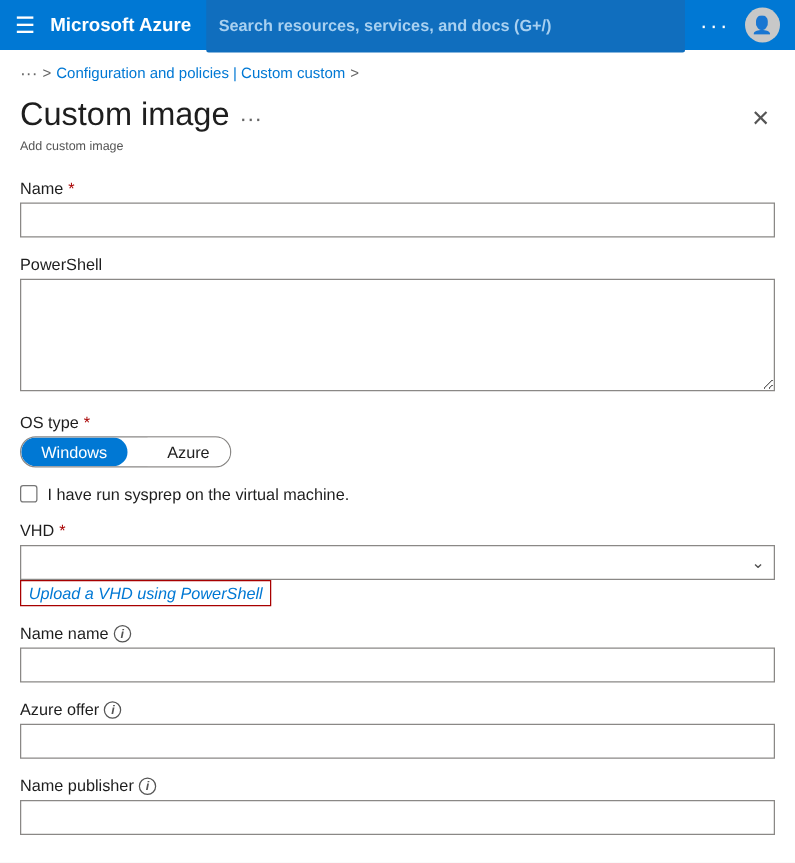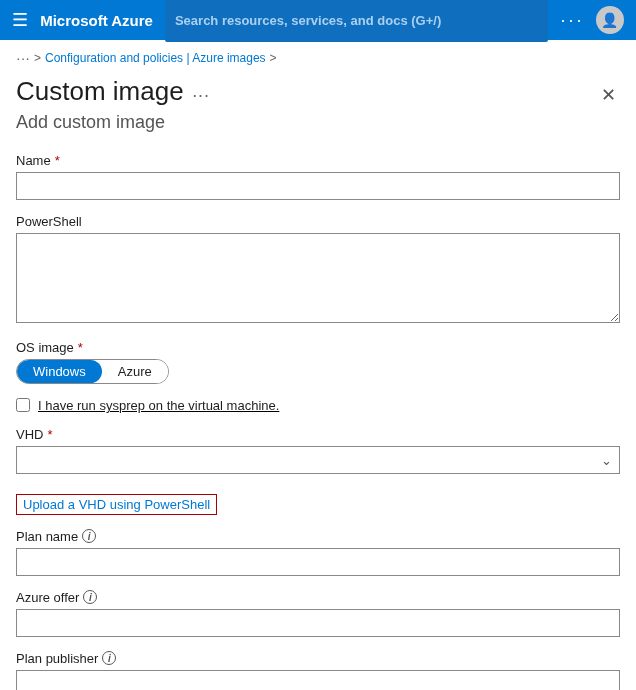--- a/index.html
+++ b/index.html
@@ -101,36 +101,36 @@
       font-size: 18px;
       cursor: pointer;
       background: none;
       border: none;
       padding: 4px;
       margin-top: 4px;
     }
     .page-subtitle {
       padding: 2px 16px 12px 16px;
       color: #555;
-      font-size: 18px;
+      font-size: 10px;
     }
 
     
     .form-area {
       padding: 8px 16px;
     }
     .form-field {
       margin-bottom: 14px;
     }
     .form-label {
       font-size: 13px;
       color: #1e1e1e;
       margin-bottom: 4px;
       display: flex;
-      align-items: flex-start;
+      align-items: flex-end;
       gap: 4px;
     }
     .required-star { color: #a80000; }
     .form-input {
       width: 100%;
       height: 28px;
       border: 1px solid #8a8886;
       padding: 0 8px;
       font-size: 13px;
       outline: none;
@@ -144,21 +144,21 @@
       font-size: 13px;
       outline: none;
       resize: vertical;
       background: white;
     }
 
     
     .os-toggle {
       display: flex;
       align-items: center;
-      gap: 0;
+      gap: 16px;
       border: 1px solid #8a8886;
       border-radius: 20px;
       overflow: hidden;
       width: fit-content;
     }
     .os-btn {
       padding: 4px 16px;
       font-size: 13px;
       border: none;
       cursor: pointer;
@@ -171,21 +171,20 @@
       border-radius: 20px;
     }
 
     
     .checkbox-row {
       display: flex;
       align-items: flex-start;
       gap: 8px;
       margin-bottom: 14px;
       margin-top: 4px;
-      text-decoration: underline;
     }
     .checkbox-input {
       width: 14px;
       height: 14px;
       border: 1px solid #8a8886;
       cursor: pointer;
     }
     .checkbox-label { font-size: 13px; color: #1e1e1e; }
 
     
@@ -214,22 +213,23 @@
     }
 
     
     .upload-link {
       display: inline-block;
       color: #0078d4;
       font-size: 13px;
       cursor: pointer;
       border: 1px solid #a80000;
       padding: 2px 6px;
-      margin-top: 20px;
+      margin-top: 0;
       text-decoration: none;
+      font-style: italic;
     }
 
     
     .info-icon {
       display: inline-flex;
       align-items: center;
       justify-content: center;
       width: 14px;
       height: 14px;
       border-radius: 50%;
@@ -250,21 +250,21 @@
   <input class="nav-search" type="text" placeholder="Search resources, services, and docs (G+/)" style="">
   <span class="nav-dots">···</span>
   <div class="nav-avatar">👤</div>
 </div>
 
 <div class="content-area">
 
   <div class="breadcrumb">
     <span class="breadcrumb-dots">···</span>
     <span class="breadcrumb-sep">&gt;</span>
-    <a class="breadcrumb-link">Configuration and policies | Azure images</a>
+    <a class="breadcrumb-link">Configuration and policies | Custom custom</a>
     <span class="breadcrumb-sep">&gt;</span>
   </div>
 
   <div class="page-header">
     <div class="page-title-area">
       <span class="page-title">Custom image</span>
       <span class="page-header-dots">···</span>
     </div>
     <button class="close-btn">✕</button>
   </div>
@@ -282,21 +282,21 @@
 
     <div class="form-field">
       <div class="form-label">
         <span>PowerShell</span>
       </div>
       <textarea class="form-textarea" style=""></textarea>
     </div>
 
     <div class="form-field">
       <div class="form-label">
-        <span>OS image</span>
+        <span>OS type</span>
         <span class="required-star">*</span>
       </div>
       <div class="os-toggle">
         <button class="os-btn active">Windows</button>
         <button class="os-btn">Azure</button>
       </div>
     </div>
 
     <div class="checkbox-row">
       <input type="checkbox" class="checkbox-input" style="">
@@ -312,36 +312,36 @@
         <select class="form-select">
           <option value=""></option>
         </select>
         <span class="select-chevron">⌄</span>
       </div>
       <a class="upload-link">Upload a VHD using PowerShell</a>
     </div>
 
     <div class="form-field">
       <div class="form-label">
-        <span>Plan name</span>
+        <span>Name name</span>
         <span class="info-icon">i</span>
       </div>
       <input type="text" class="form-input" style="">
     </div>
 
     <div class="form-field">
       <div class="form-label">
         <span>Azure offer</span>
         <span class="info-icon">i</span>
       </div>
       <input type="text" class="form-input" style="">
     </div>
 
     <div class="form-field">
       <div class="form-label">
-        <span>Plan publisher</span>
+        <span>Name publisher</span>
         <span class="info-icon">i</span>
       </div>
       <input type="text" class="form-input" style="">
     </div>
 
   </div>
 </div>
 
 </body></html>

